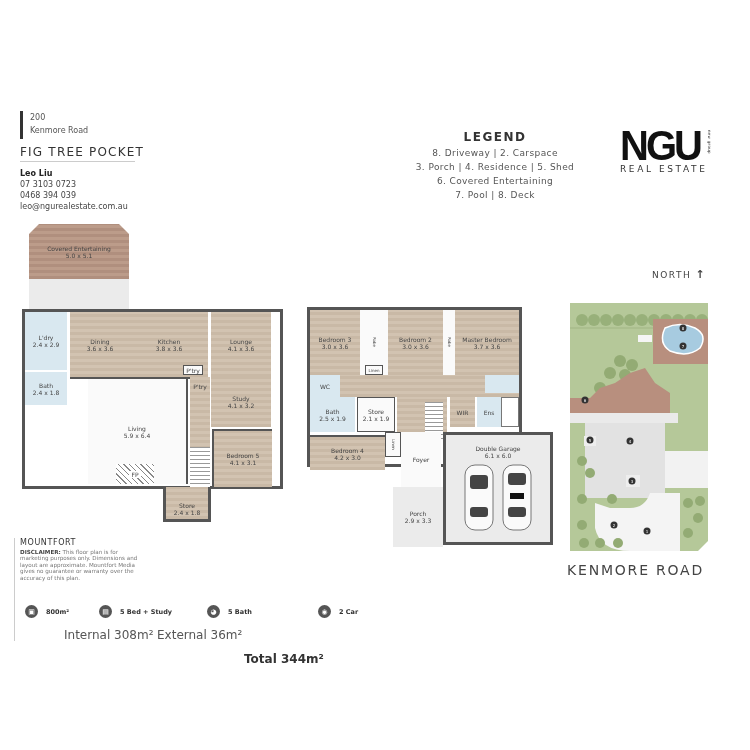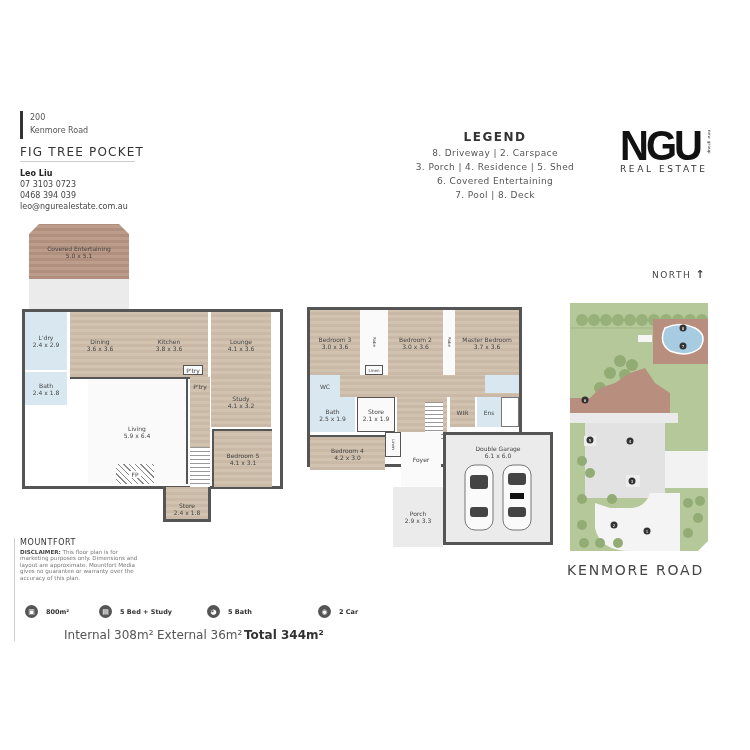--- a/index.html
+++ b/index.html
@@ -321,13 +321,13 @@
   <span class="ico">◕</span>
   <span>5 Bath</span>
 </div>
 <div class="abs stat" style="left:318px; top:605px;">
   <span class="ico">◉</span>
   <span>2 Car</span>
 </div>
 
 <div class="abs area" style="left:27px; top:628px;">Internal 308m²</div>
 <div class="abs area" style="left:120px; top:628px;">External 36m²</div>
-<div class="abs area bold" style="left:207px; top:628px;">Total 344m²</div>
+<div class="abs area bold" style="left:207px; top:652px;">Total 344m²</div>
 
 </body></html>

